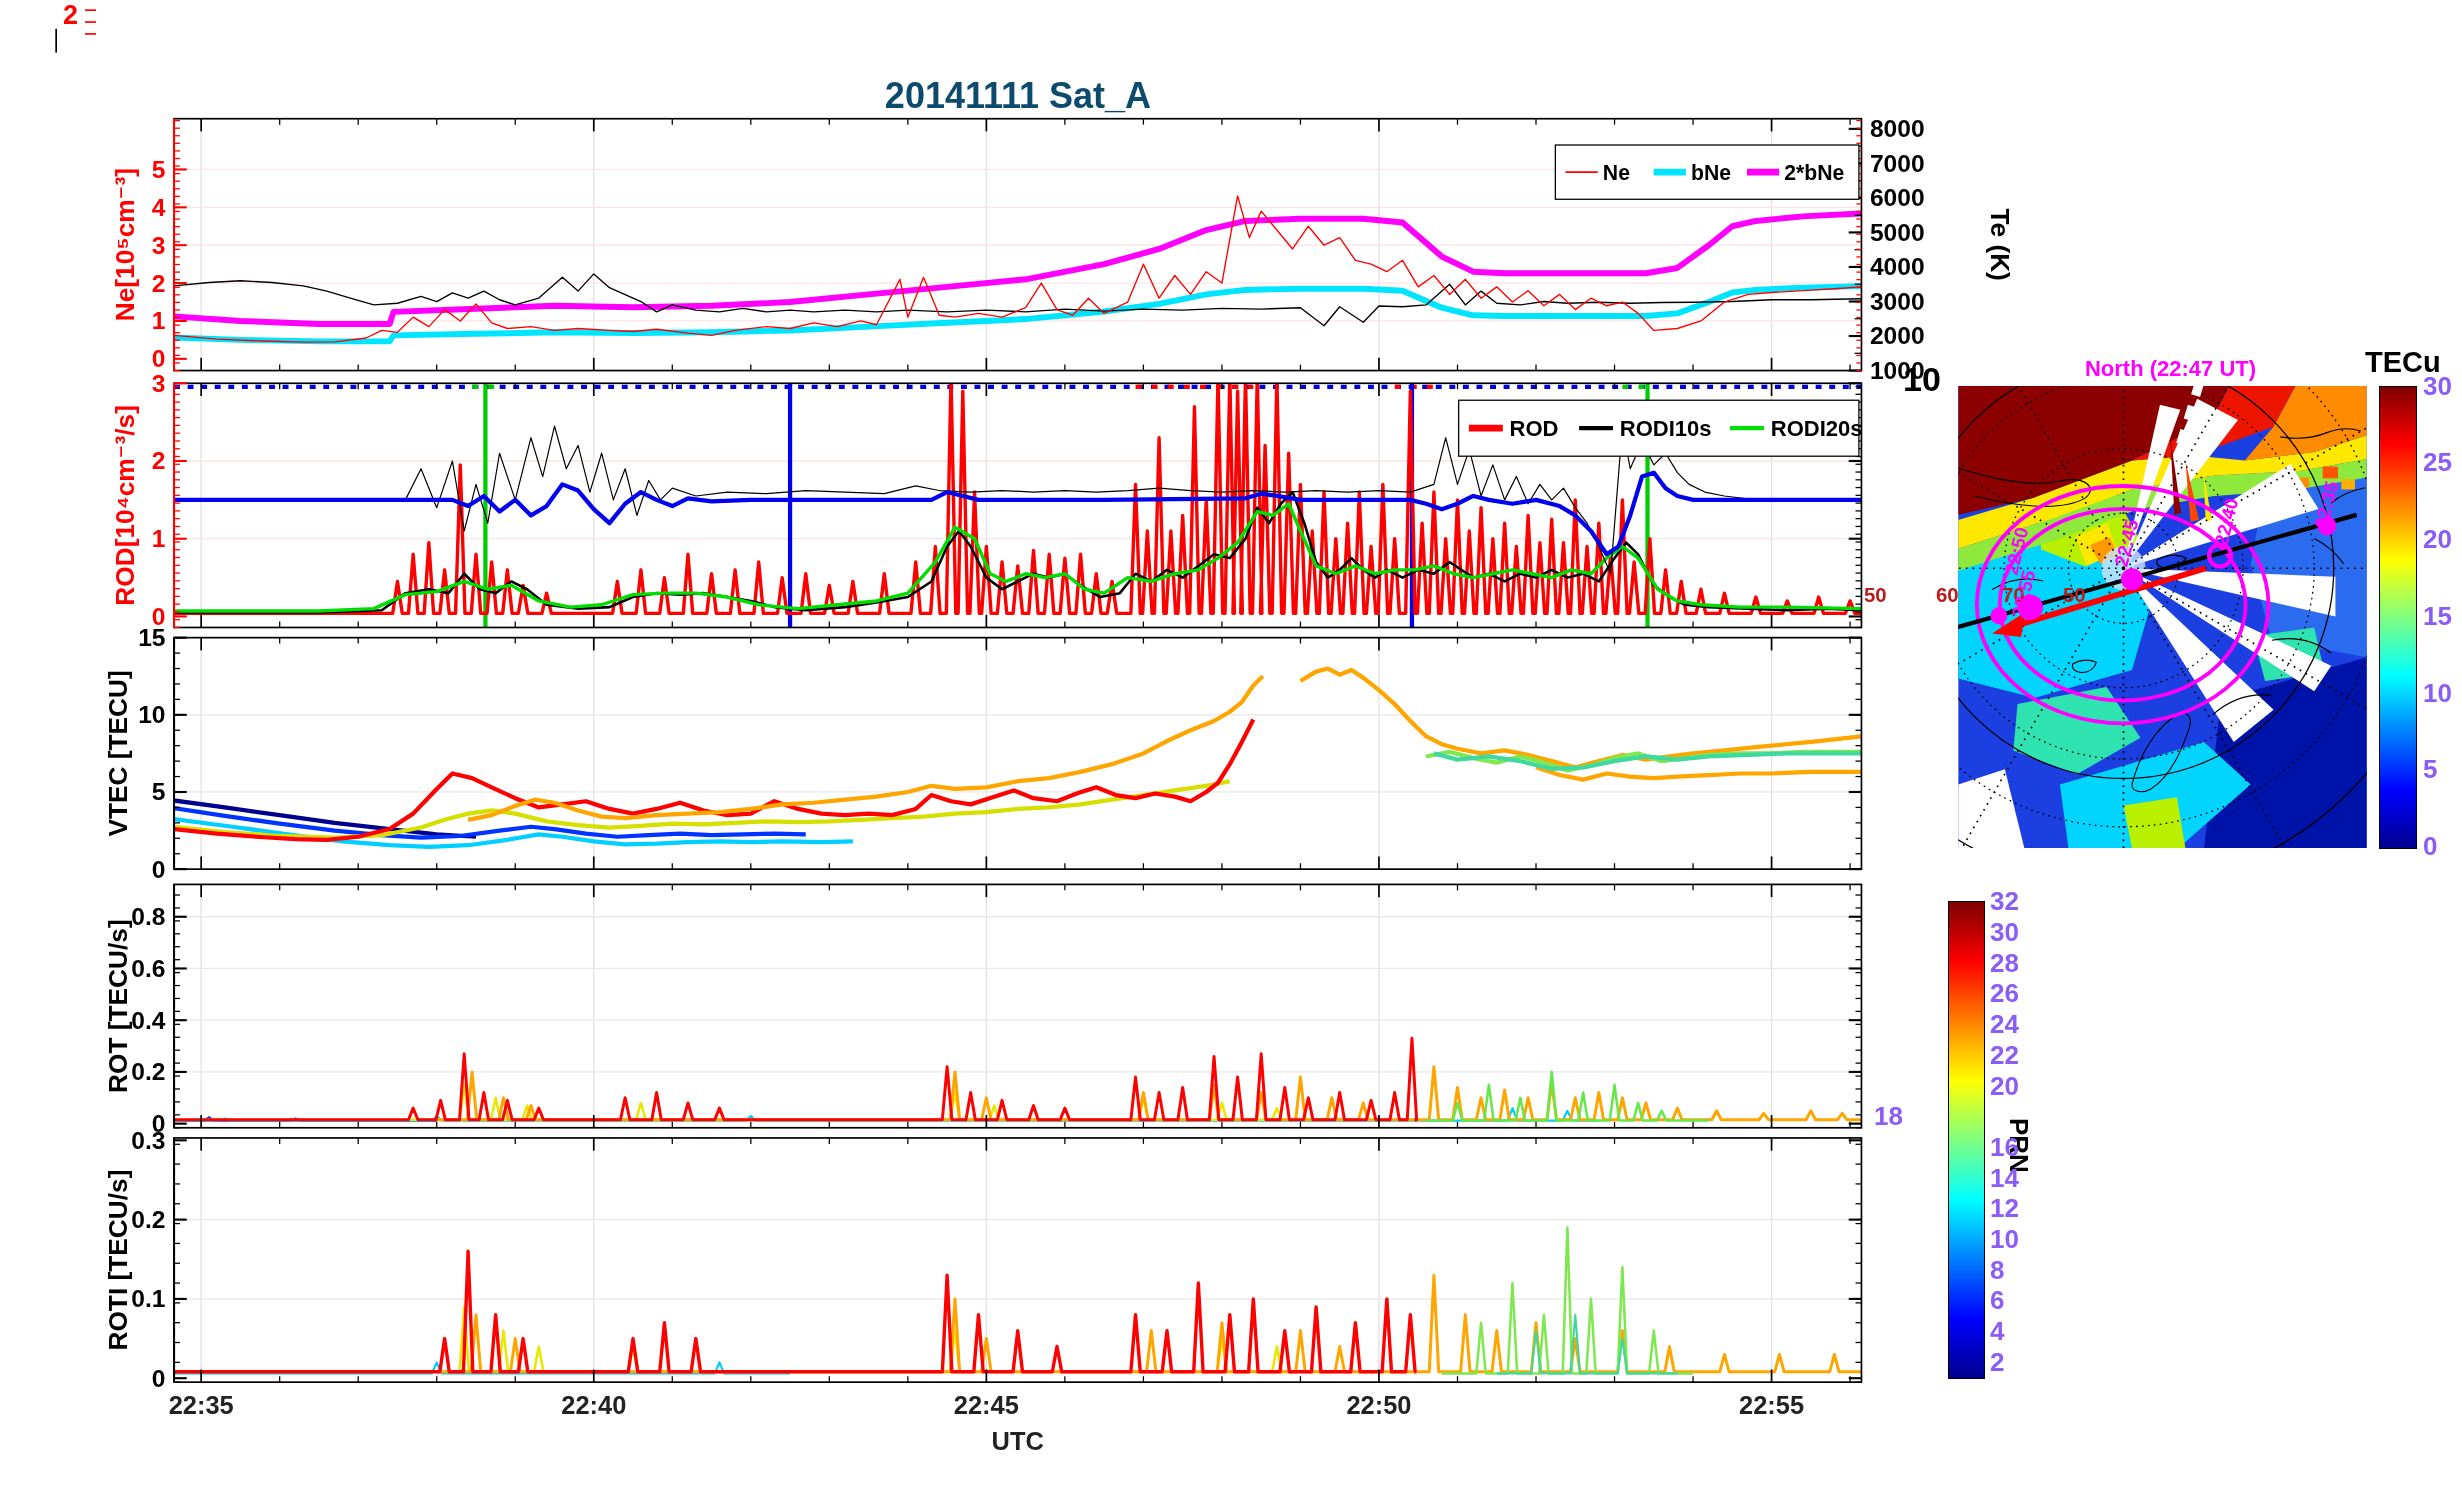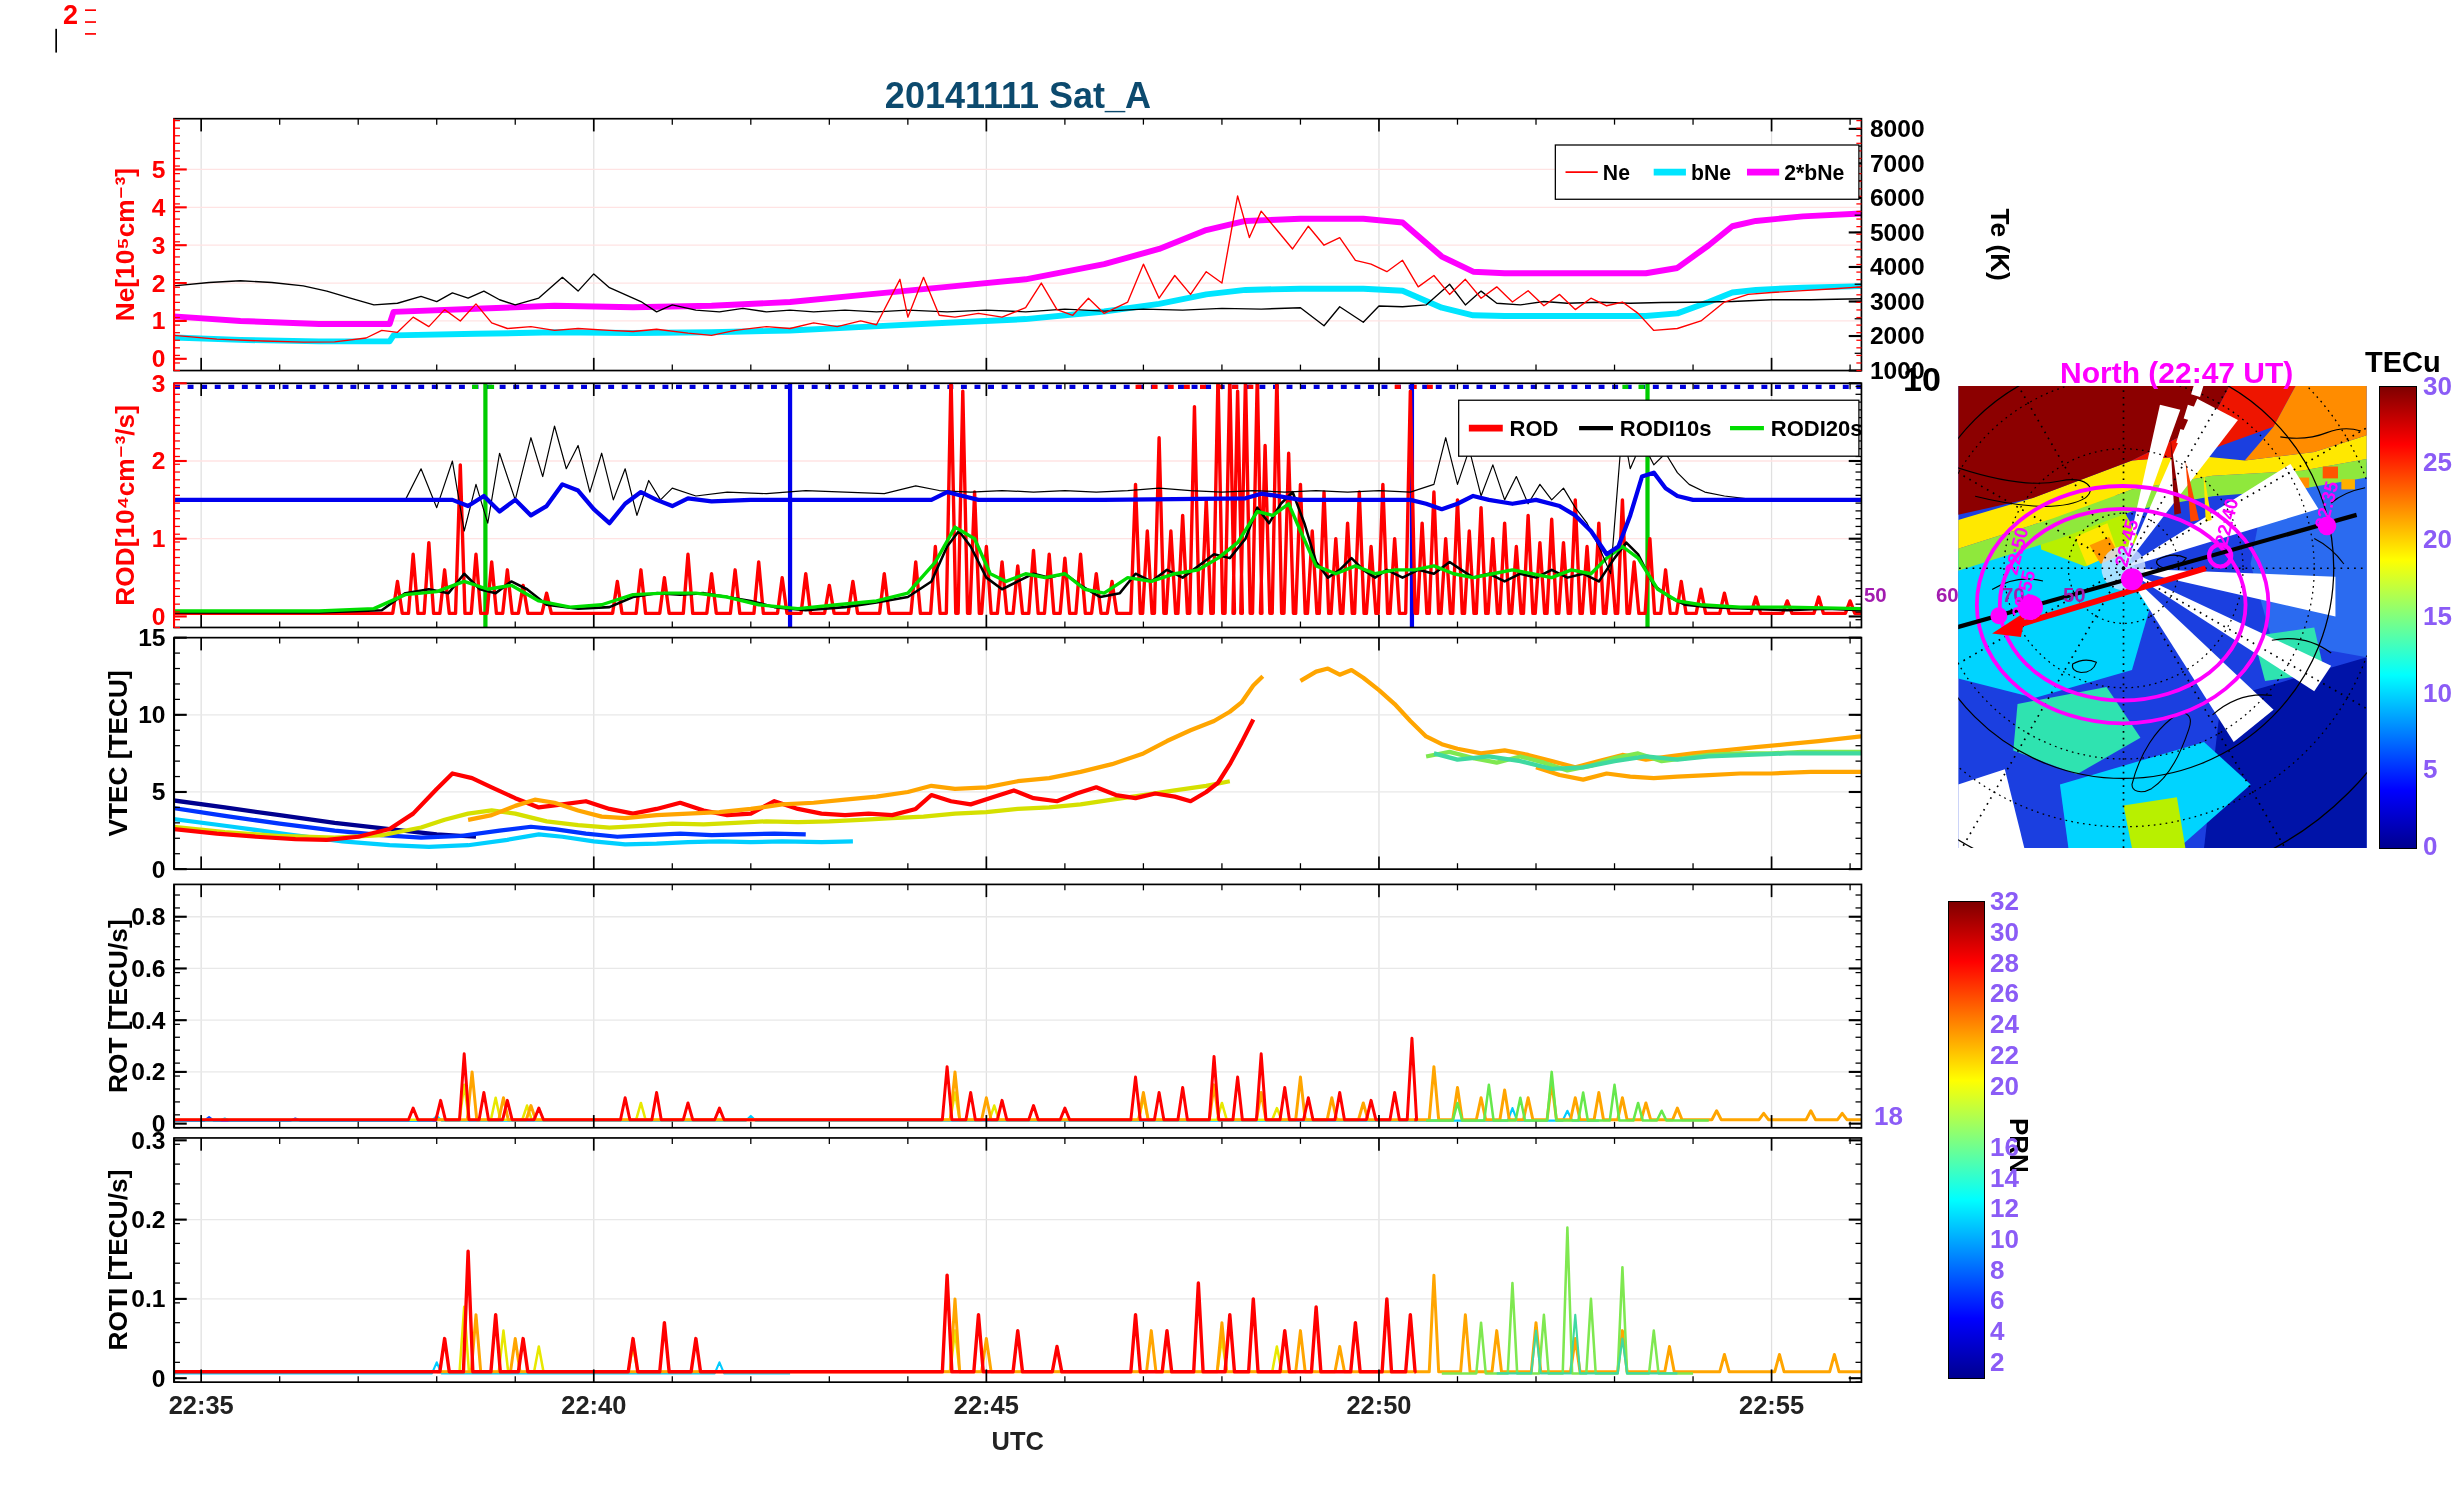--- a/index.html
+++ b/index.html
@@ -3,28 +3,28 @@
 <meta charset="utf-8">
 <style>
   html,body{margin:0;padding:0;background:#fff;}
   #fig{position:relative;width:2462px;height:1489px;background:#fff;overflow:hidden;
        font-family:"Liberation Sans","DejaVu Sans",sans-serif;}
   #fig-title{position:absolute;left:174px;top:75px;width:1688px;text-align:center;
        font-size:36px;font-weight:bold;color:#0c4a6e;}
   svg{position:absolute;left:0;top:0;}
   .hlabel{position:absolute;font-weight:bold;white-space:nowrap;}
   #tecu-title{left:2365px;top:346px;font-size:29px;color:#000;text-align:center;}
-  #north-title{left:2060px;top:356px;width:221px;text-align:center;font-size:30px;color:#FF00FF;}
+  #north-title{left:2060px;top:356px;width:221px;text-align:center;font-size:22px;color:#FF00FF;}
   #tecu-bar{position:absolute;left:2379px;top:386px;width:36px;height:461px;border:1.7px solid #000;
      background:linear-gradient(to top,#00008F 0%,#0000FF 12.5%,#00FFFF 37.5%,#FFFF00 62.5%,#FF0000 87.5%,#7F0000 100%);}
   #prn-bar{position:absolute;left:1948px;top:901px;width:35px;height:476px;border:1.7px solid #000;
      background:linear-gradient(to top,#00008F 0%,#0000FF 12.5%,#00FFFF 37.5%,#FFFF00 62.5%,#FF0000 87.5%,#7F0000 100%);}
   #prn-title{left:2034px;top:1118px;font-size:26px;color:#000;transform:rotate(90deg);transform-origin:left top;}
   .cb-tick{position:absolute;font-size:26px;font-weight:bold;color:#8b5cf6;}
-  .lat-label{position:absolute;font-size:20.4px;font-weight:bold;color:#a21caf;}
+  .lat-label{position:absolute;font-size:20.4px;font-weight:bold;color:#b91c1c;}
   .time-label{position:absolute;font-size:18.7px;font-weight:bold;color:#FF00FF;
       transform:translate(-50%,-50%) rotate(-76deg);white-space:nowrap;}
   #stray-10{left:1903px;top:360px;font-size:34px;color:#000;}
   #stray-2{left:63px;top:0px;font-size:27px;color:#FF0000;}
 </style>
 </head>
 <body>
 
 <div id="fig">
   <div id="fig-title">20141111  Sat_A</div>

